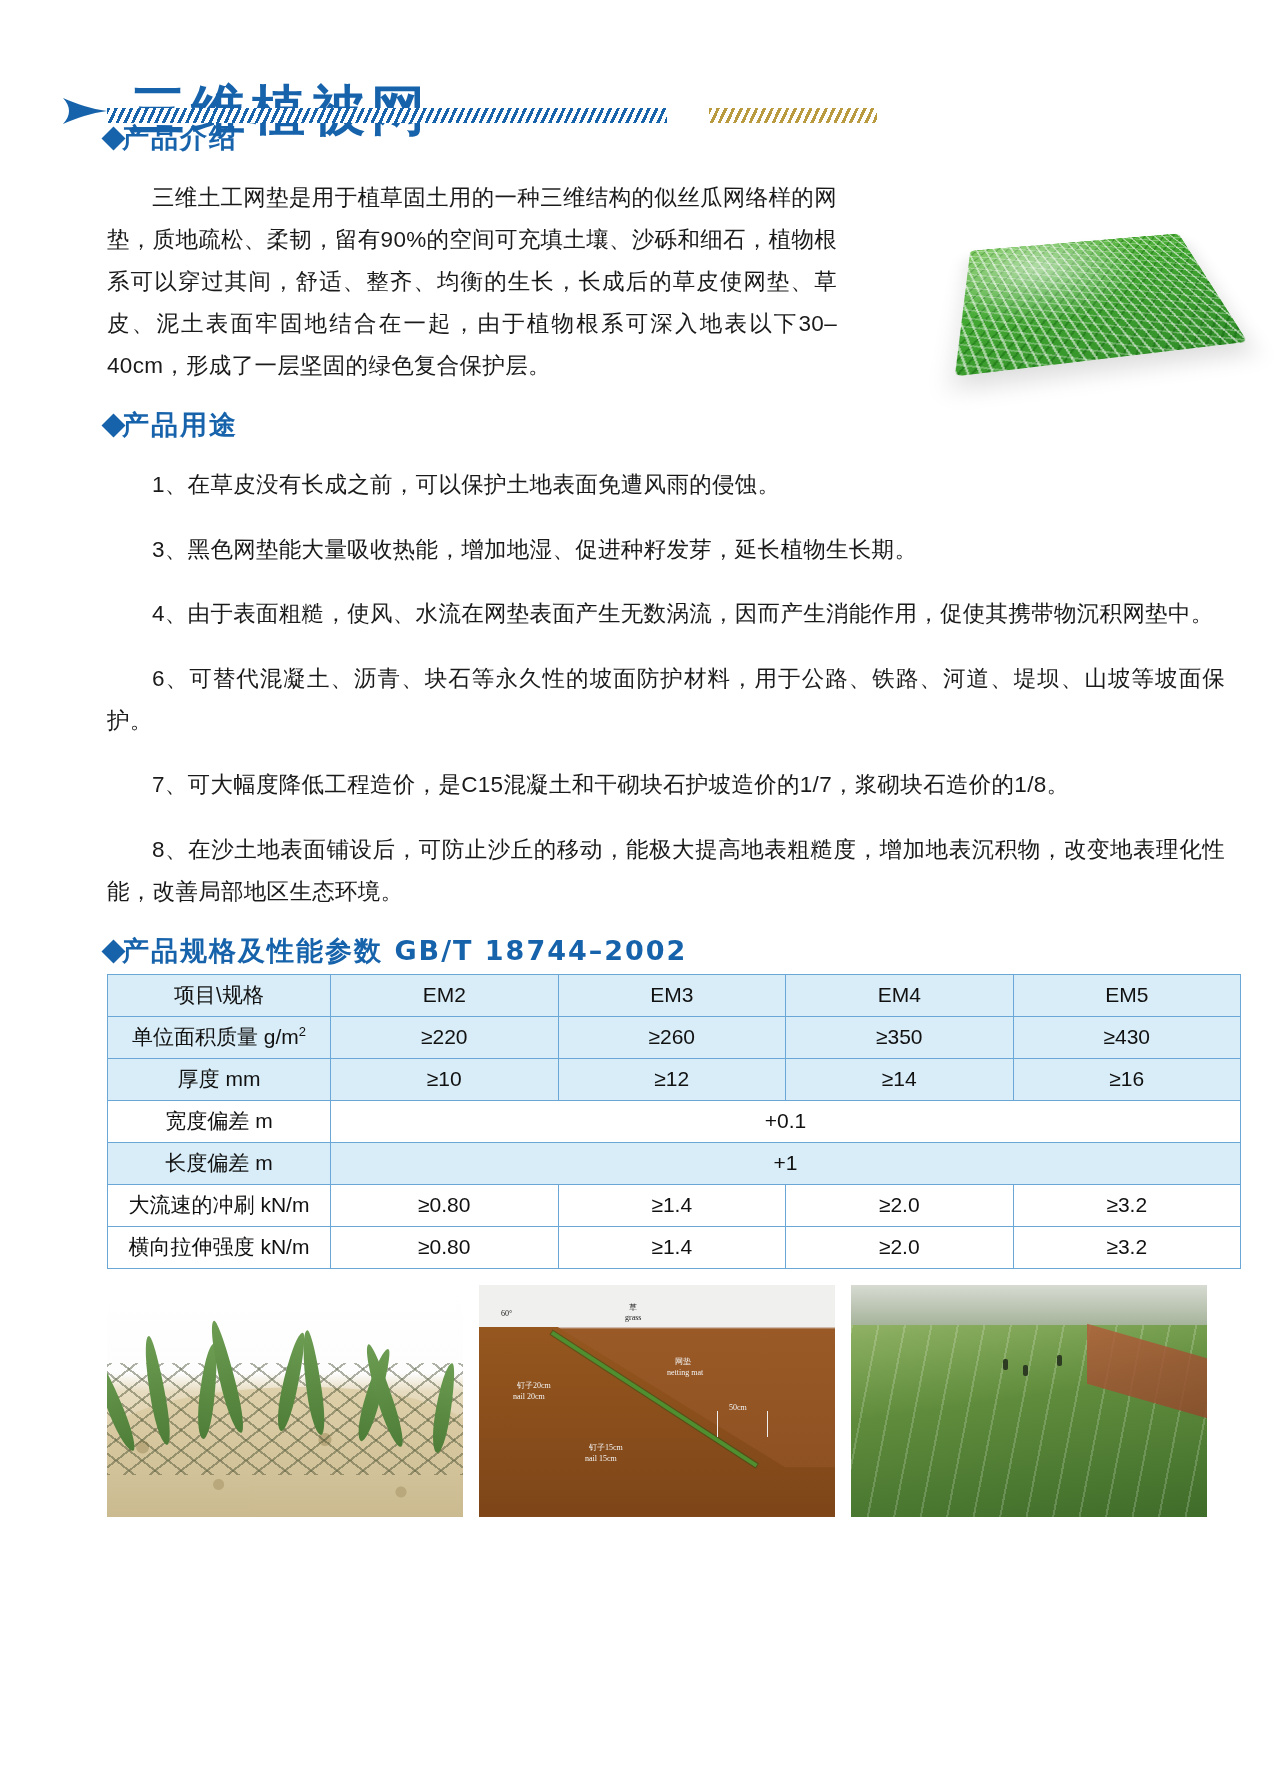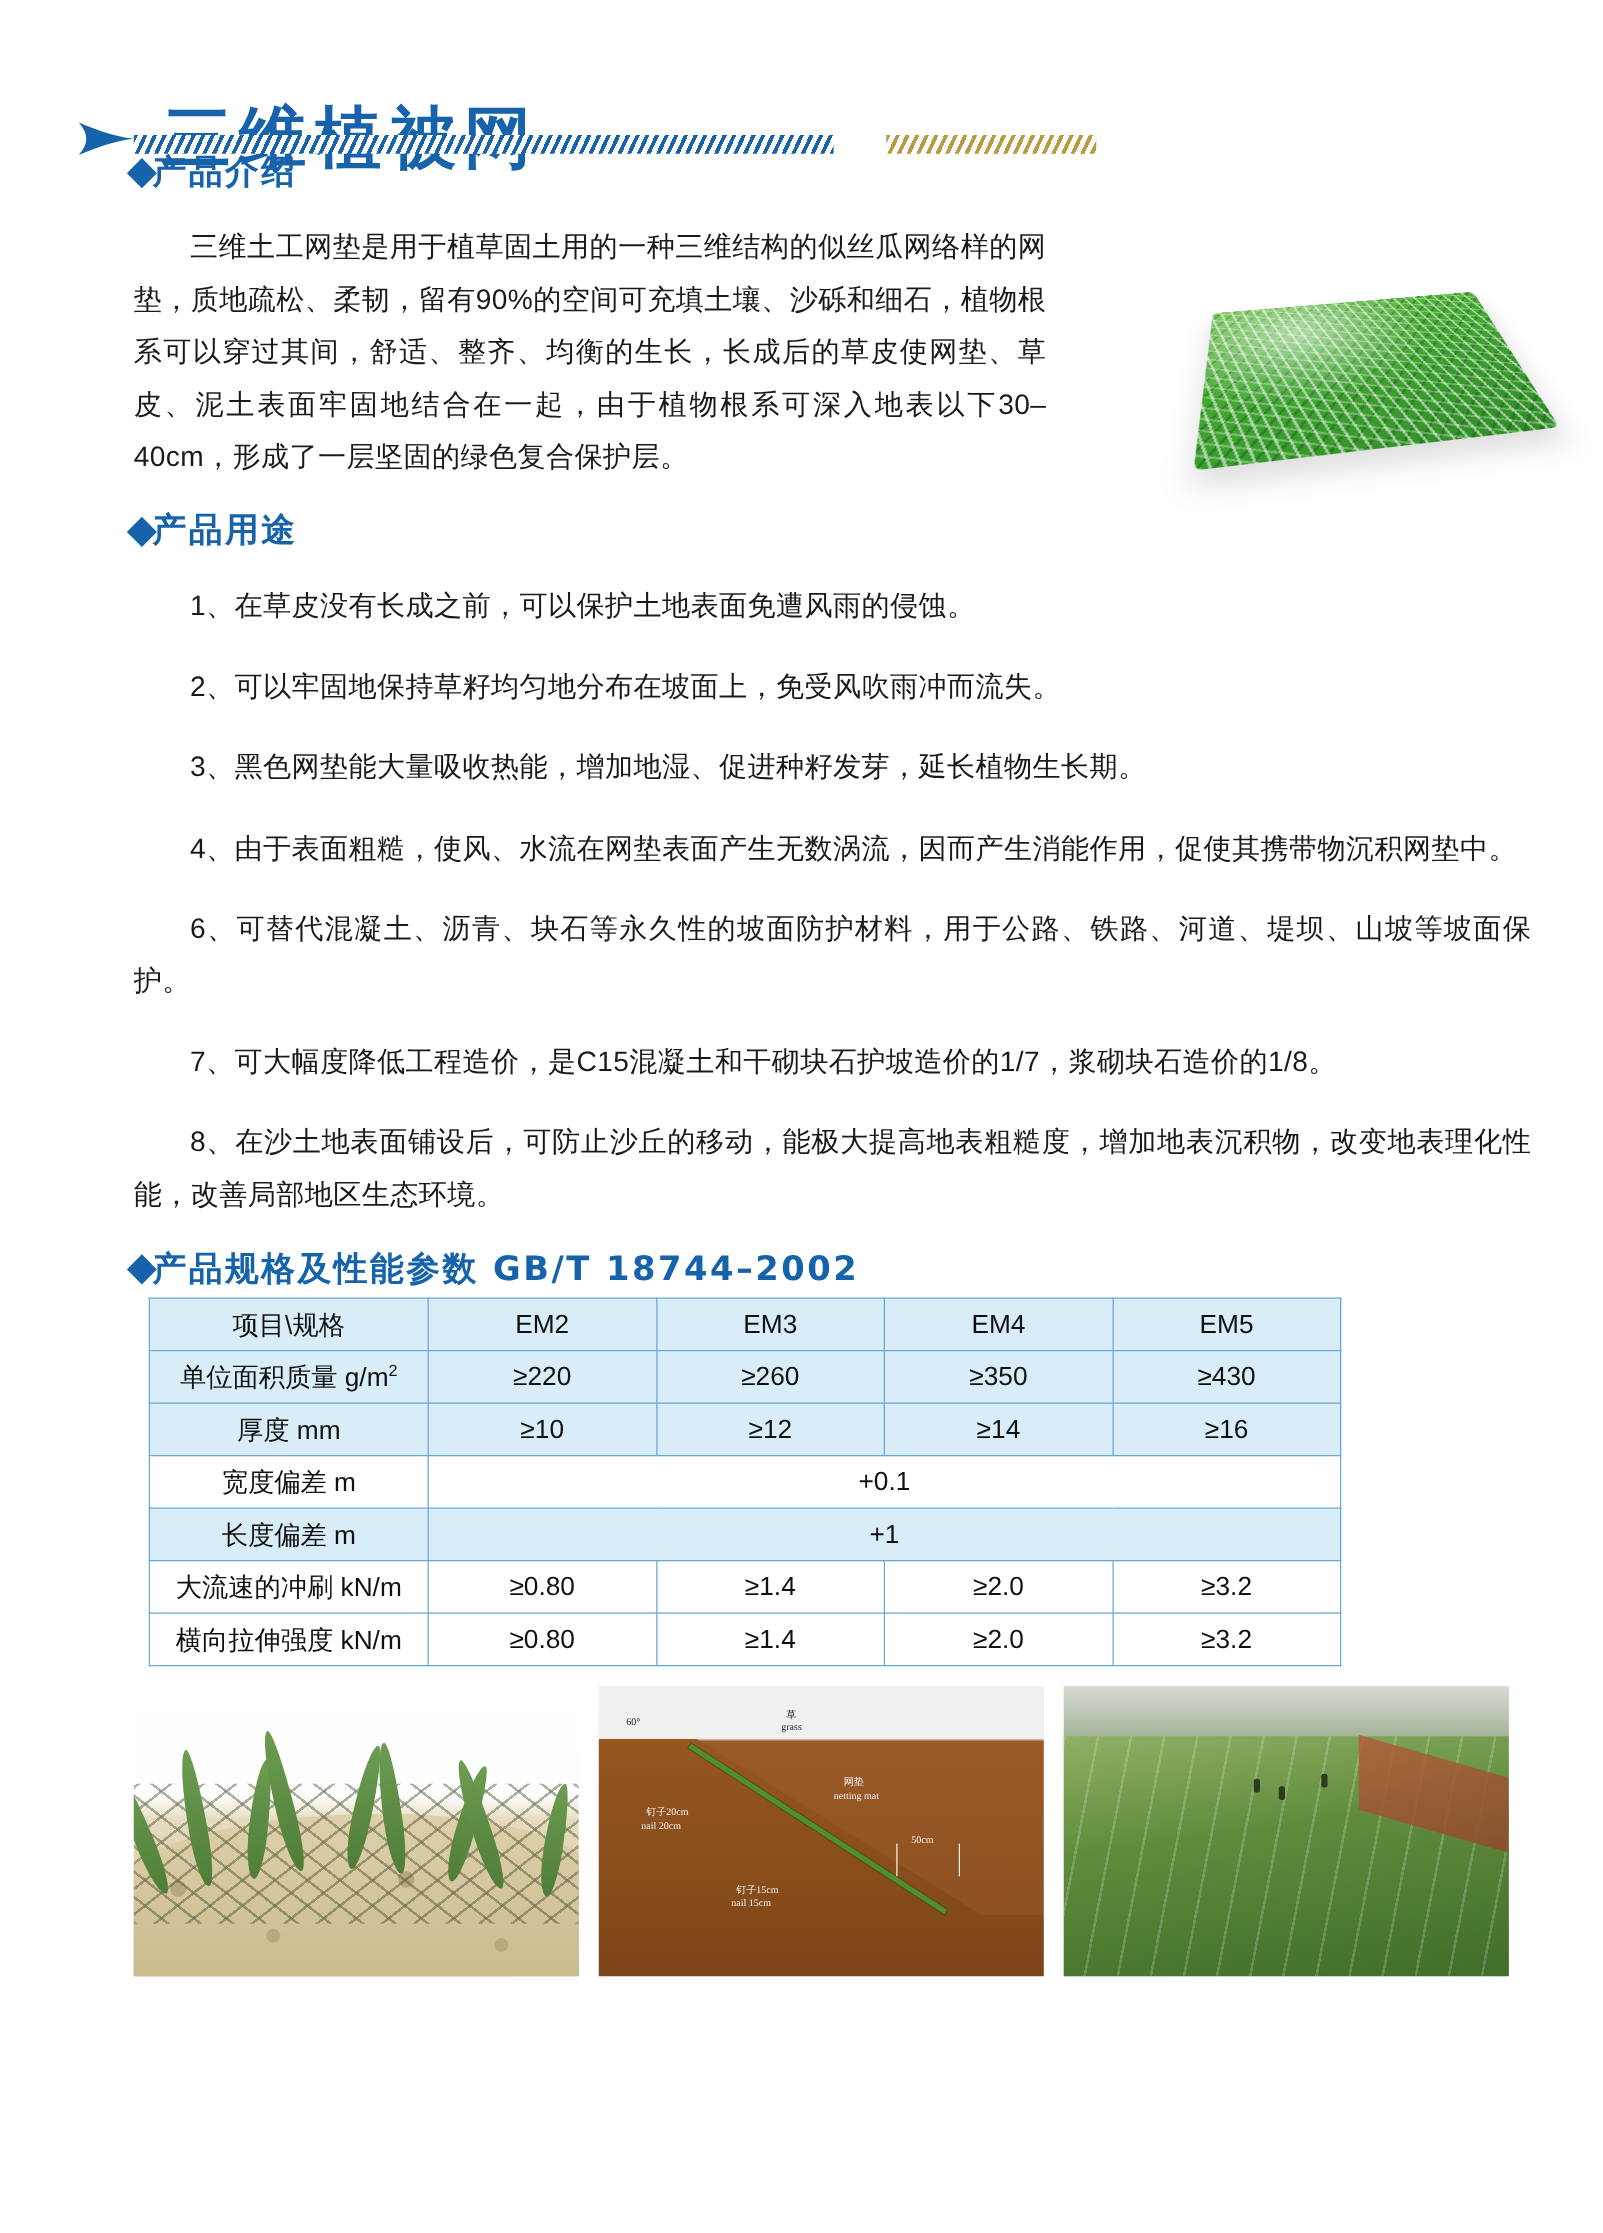--- a/index.html
+++ b/index.html
@@ -166,23 +166,22 @@
     width: 1118px;
   }
 
   
   .table-wrap {
     margin-top: 6px;
     padding-left: 52px;
   }
   table.spec {
     border-collapse: collapse;
-    width: 954px;
+    width: 1134px;
     table-layout: fixed;
-    margin-left: 12px;
   }
   table.spec td {
     border: 1px solid #6aa6d6;
     height: 41px;
     text-align: center;
     font-size: 21px;
     color: #111111;
     padding: 0 4px;
   }
   table.spec tr.shade td {
@@ -343,21 +342,20 @@
     </div>
   </div>
 
   <div class="sec-head" style="margin-top:18px">
     <span class="diamond"></span>
     <span class="sec-title">产品用途</span>
   </div>
 
   <div class="uses">
     <p class="use-item">1、在草皮没有长成之前，可以保护土地表面免遭风雨的侵蚀。</p>
-    <p class="use-item">2、可以牢固地保持草籽均匀地分布在坡面上，免受风吹雨冲而流失。</p>
     <p class="use-item">3、黑色网垫能大量吸收热能，增加地湿、促进种籽发芽，延长植物生长期。</p>
     <p class="use-item">4、由于表面粗糙，使风、水流在网垫表面产生无数涡流，因而产生消能作用，促使其携带物沉积网垫中。</p>
     <p class="use-item">6、可替代混凝土、沥青、块石等永久性的坡面防护材料，用于公路、铁路、河道、堤坝、山坡等坡面保护。</p>
     <p class="use-item">7、可大幅度降低工程造价，是C15混凝土和干砌块石护坡造价的1/7，浆砌块石造价的1/8。</p>
     <p class="use-item">8、在沙土地表面铺设后，可防止沙丘的移动，能极大提高地表粗糙度，增加地表沉积物，改变地表理化性能，改善局部地区生态环境。</p>
   </div>
 
   <div class="sec-head" style="margin-top:12px">
     <span class="diamond"></span>
     <span class="sec-title">产品规格及性能参数 GB/T 18744–2002</span>

